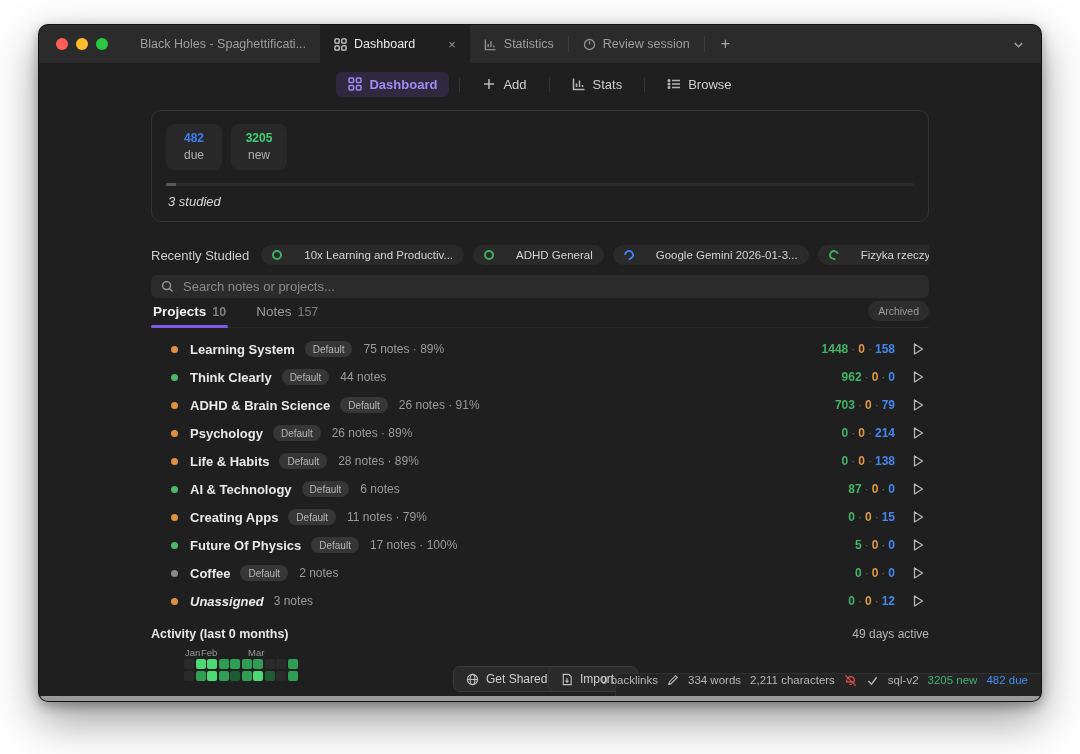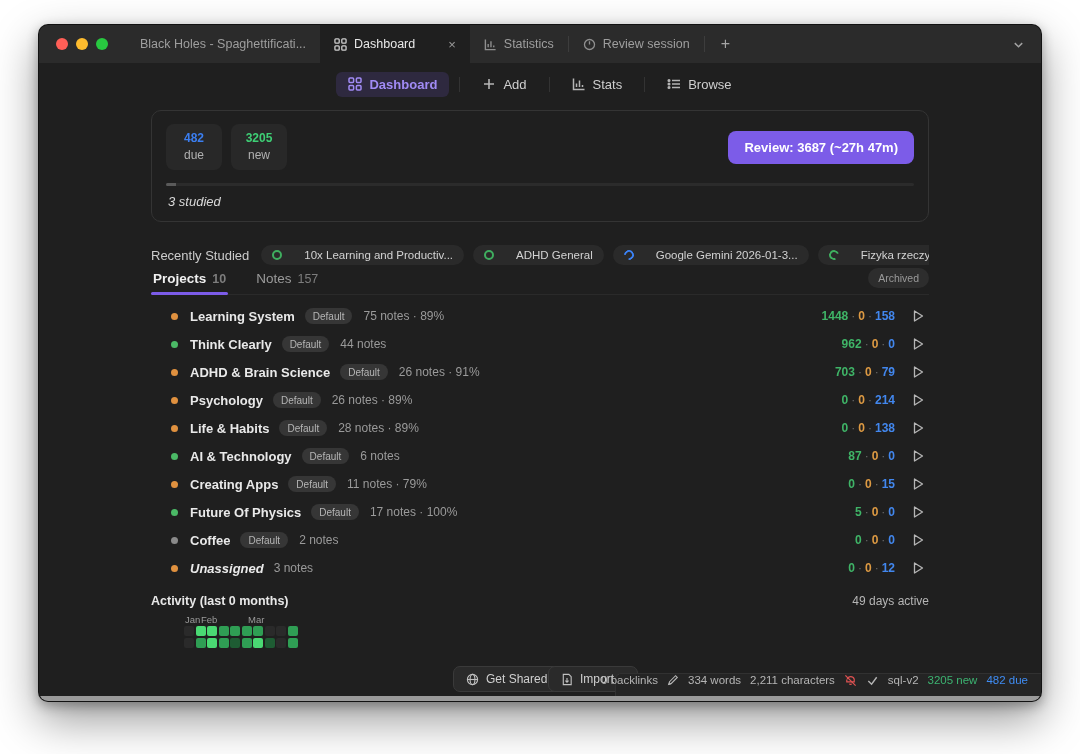--- a/index.html
+++ b/index.html
@@ -234,21 +234,20 @@
       <div class="card">
         <div class="card-top">
           <div class="statbox">
             <div class="num blue">482</div>
             <div class="lbl">due</div>
           </div>
           <div class="statbox">
             <div class="num green">3205</div>
             <div class="lbl">new</div>
           </div>
-          <button class="review-btn">Review: 3687 (~27h 47m)</button>
         </div>
         <div class="progress">
             <div class="fill"></div>
           </div>
         <div class="studied">3 studied</div>
       </div>
 
       <div class="recent">
         <span class="recent-label">Recently Studied</span>
         <span style="display:flex;gap:9px;">
@@ -264,20 +263,29 @@
               <span class="ring arc-blue"></span>
               <span>Google Gemini 2026-01-3...</span>
             </span>
             <span class="pill">
               <span class="ring arc-green"></span>
               <span>Fizyka rzeczy niemożliwyc...</span>
             </span>
           </span>
       </div>
 
+      <div class="search">
+        <span class="sicon">
+          <svg width="13" height="13" viewBox="0 0 14 14" fill="none" stroke="currentColor" stroke-width="1.5">
+            <circle cx="6" cy="6" r="4.3"></circle>
+              <path d="M9.3 9.3 L12.5 12.5"></path>
+          </svg>
+        </span>
+        <input type="text" placeholder="Search notes or projects..." style="">
+      </div>
 
       <div class="listtabs">
         <div class="ltab active">
           <span>Projects</span>
           <span class="cnt">10</span>
         </div>
         <div class="ltab">
           <span>Notes</span>
           <span class="cnt">157</span>
         </div>

